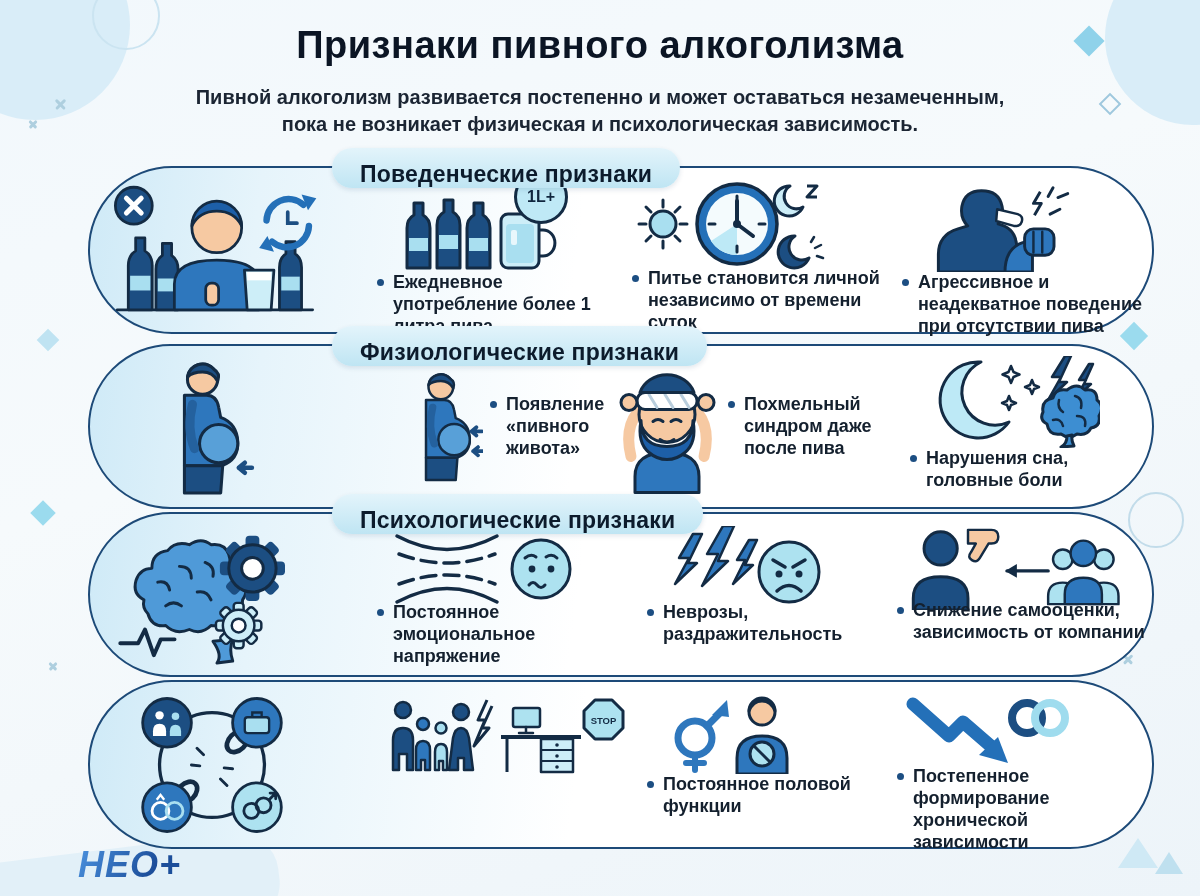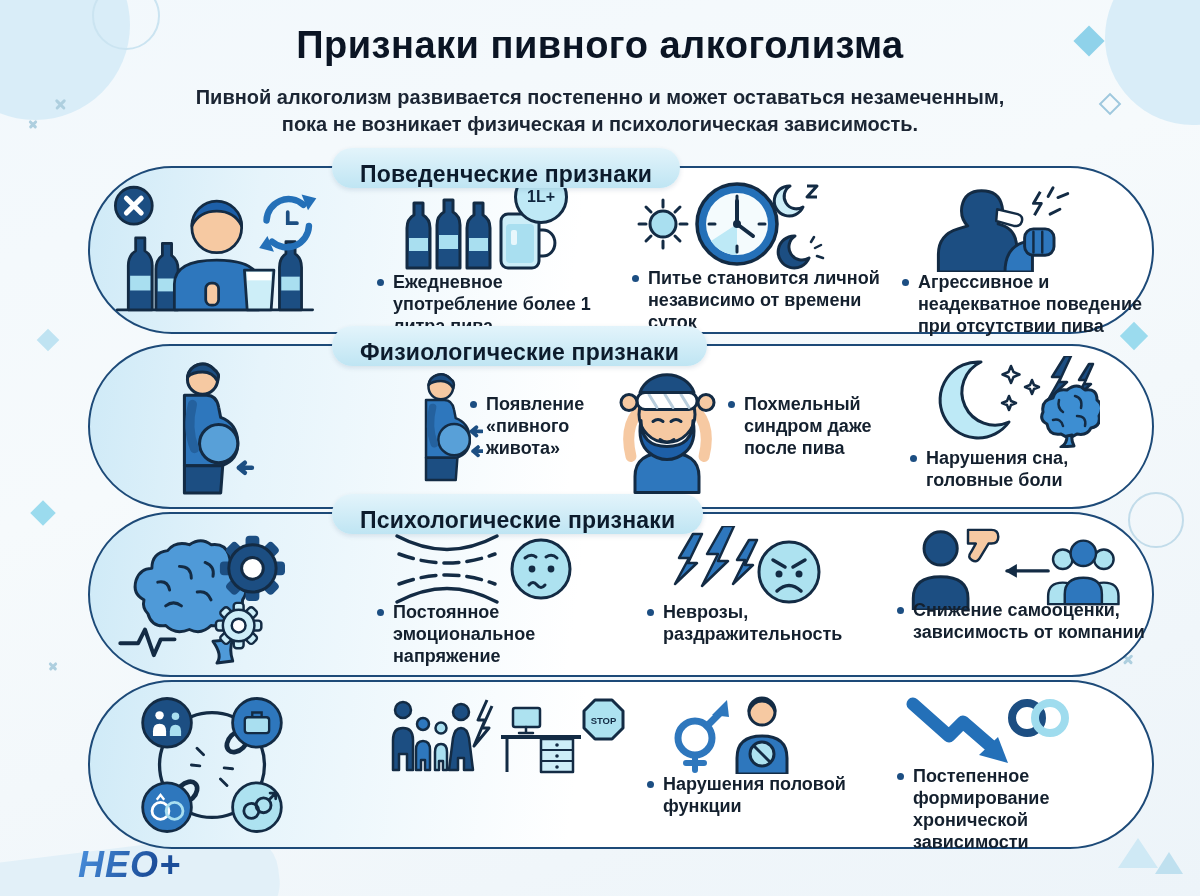--- a/index.html
+++ b/index.html
@@ -200,21 +200,21 @@
         <circle class="o" cx="64" cy="20" r="15" fill="#f6c9a2"></circle>
         <path class="o" fill="#1c4e82" d="M49 18 a15 15 0 0 1 26 -8 q7 4 4 12 q-5 -9 -15 -9 t-15 5 z"></path>
         <path class="o" fill="#2e77bd" d="M46 36 h22 q10 0 12 12 l2 10 q16 6 17 24 q1 18-16 24 l-37 0 z"></path>
         <circle class="o" cx="80" cy="84" r="19" fill="#58a0d8"></circle>
         <path d="M54 45 q-6 24 2 44" fill="none" stroke="#24619e" stroke-width="9" stroke-linecap="round"></path>
         <path class="o" fill="#1c4e82" d="M46 106 h38 l-2 27 h-36 z"></path>
         <path d="M101 74 h13 M101 74 l6 -5 M101 74 l6 5" stroke="#1c4e82" stroke-width="4.5" fill="none" stroke-linecap="round"></path>
         <path d="M103 98 h13 M103 98 l6 -5 M103 98 l6 5" stroke="#1c4e82" stroke-width="4.5" fill="none" stroke-linecap="round"></path>
       </svg>
     </div>
-    <div class="blk txt" style="left:380px;top:48px;width:150px;justify-content:flex-end;">
+    <div class="blk txt" style="left:400px;top:48px;width:150px;justify-content:flex-end;">
       <span class="dot"></span>
       <span>Появление «пивного живота»</span>
     </div>
 
     <div class="blk iconbox" style="left:520px;top:10px;width:115px;height:140px;">
       <svg width="105" height="136" viewBox="0 0 105 135">
         <path d="M16 98 q-9 -36 17 -54" fill="none" stroke="#f6c9a2" stroke-width="11" stroke-linecap="round"></path>
         <path d="M89 98 q9 -36 -17 -54" fill="none" stroke="#f6c9a2" stroke-width="11" stroke-linecap="round"></path>
         <path class="o" fill="#2e77bd" d="M20 134 v-16 q0-24 32-24 t32 24 v16 z"></path>
         <circle class="o" cx="52" cy="56" r="28" fill="#f6c9a2"></circle>
@@ -408,21 +408,21 @@
         <path d="M30 61 v15 M21 69 h18" stroke="#2e77bd" stroke-width="6" stroke-linecap="round"></path>
         <circle class="o" cx="97" cy="18" r="13" fill="#f6c9a2"></circle>
         <path class="o" fill="#1c4e82" d="M84 17 a13 13 0 0 1 26 0 q-4 -10 -13 -10 t-13 10 z"></path>
         <path class="o" fill="#2e77bd" d="M72 80 v-16 q0-22 25-22 t25 22 v16 z"></path>
         <circle class="o" cx="97" cy="60" r="12" fill="#ade2f0"></circle>
         <path d="M89 52 l16 16" stroke="#132b44" stroke-width="3" stroke-linecap="round"></path>
       </svg>
     </div>
     <div class="blk txt" style="left:557px;top:92px;width:235px;">
       <span class="dot"></span>
-      <span>Нарушения половой функции</span>
+      <span>Постоянное половой функции</span>
     </div>
 
     <div class="blk iconbox" style="left:812px;top:14px;width:170px;height:70px;">
       <svg width="165" height="70" viewBox="0 0 165 70">
         <path d="M8 8 L44 40 L58 26 L88 52" fill="none" stroke="#2470b8" stroke-width="13" stroke-linejoin="round" stroke-linecap="round"></path>
         <path d="M103 67 L74 59 L93 41 z" fill="#2470b8"></path>
         <circle cx="122" cy="22" r="15" fill="none" stroke="#1c4e82" stroke-width="8"></circle>
         <circle cx="145" cy="22" r="15" fill="none" stroke="#9fdcee" stroke-width="8"></circle>
       </svg>
     </div>

